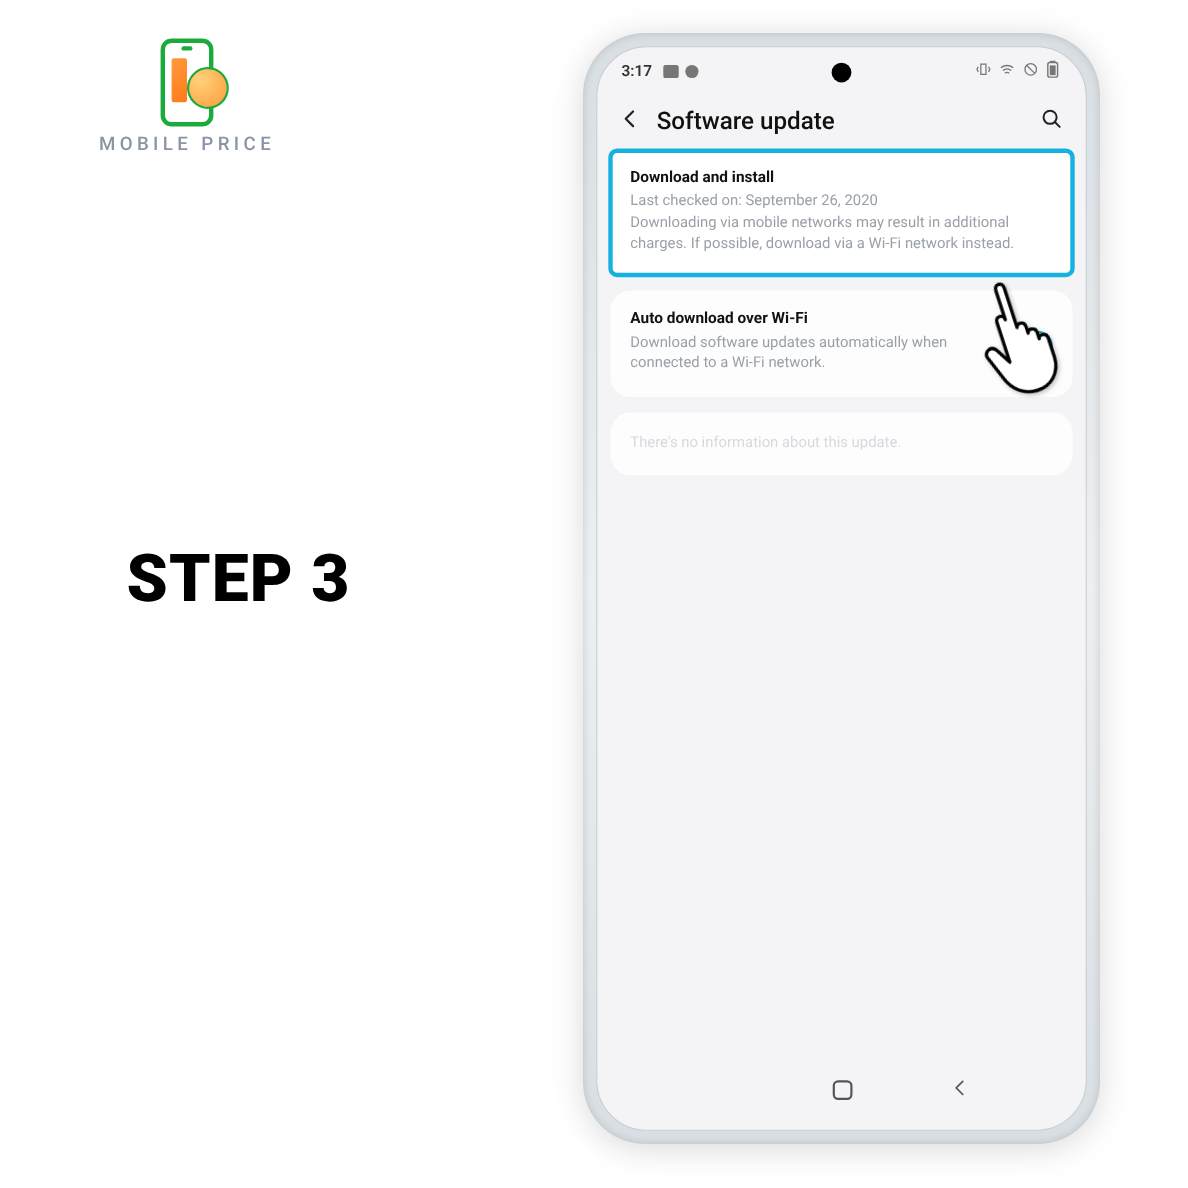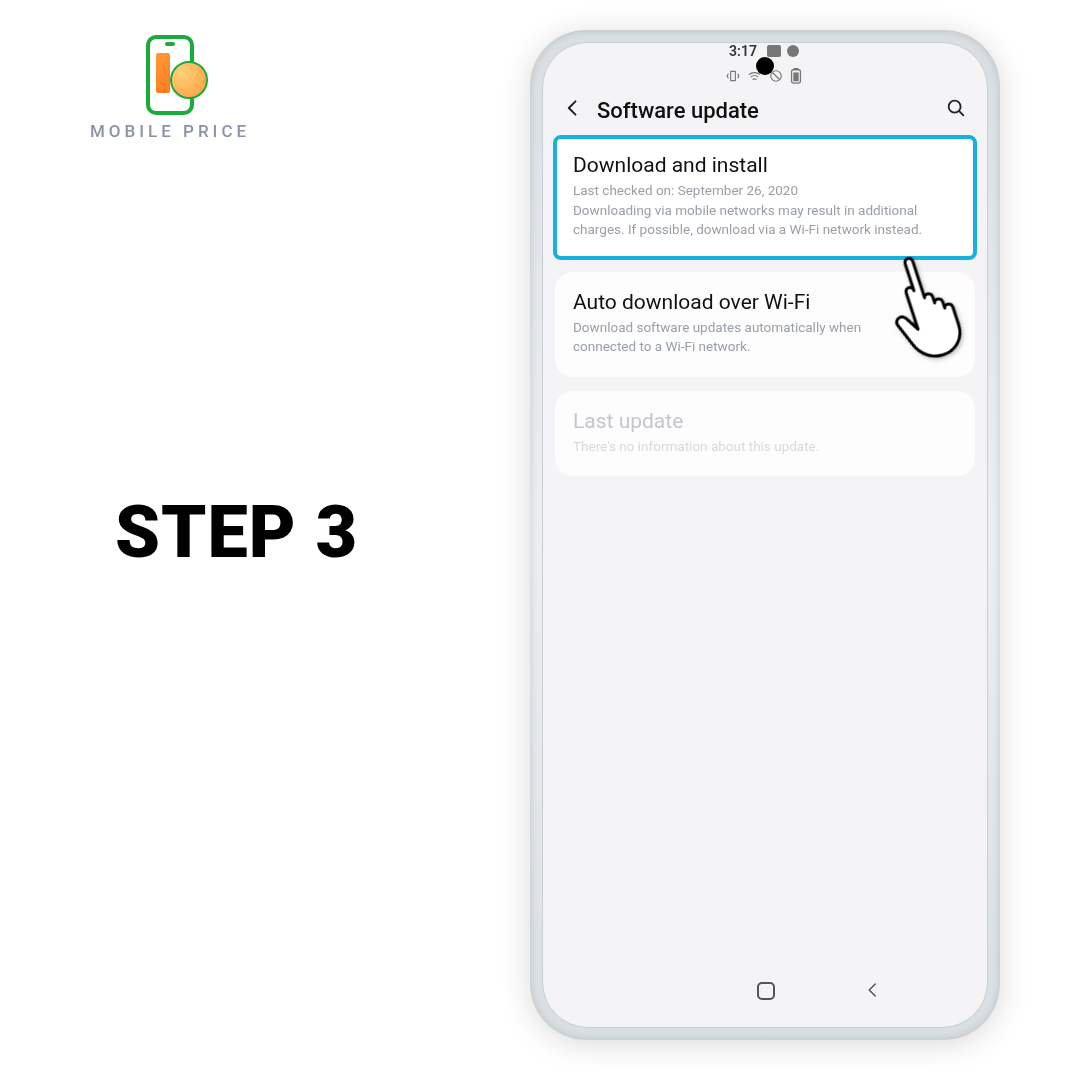--- a/index.html
+++ b/index.html
@@ -67,21 +67,21 @@
     color: #8a94a6;
     letter-spacing: 4px;
     margin-top: 2px;
   }
 
   
   .step-label {
     position: absolute;
     left: 115px;
     top: 490px;
-    font-size: 72px;
+    font-size: 60px;
     font-weight: 900;
     color: #000;
     letter-spacing: 1px;
   }
 
   
   .phone {
     position: absolute;
     left: 530px;
     top: 30px;
@@ -115,21 +115,20 @@
 
   
   .status-bar {
     height: 44px;
     display: flex;
     align-items: center;
     justify-content: space-between;
     padding: 0 24px 0 22px;
     font-size: 14px;
     color: #444;
-    flex-direction: column;
   }
   .status-left { display: flex; align-items: center; gap: 6px; }
   .status-time { font-weight: 600; color: #333; margin-right: 4px; }
   .status-right { display: flex; align-items: center; gap: 7px; font-size: 13px; color: #666; }
   .status-icon-box { width: 14px; height: 12px; background: #777; border-radius: 2px; }
   .status-dot { width: 12px; height: 12px; background: #777; border-radius: 50%; }
 
   
   .screen-header {
     display: flex;
@@ -160,23 +159,23 @@
     position: relative;
   }
   .card.highlighted {
     outline: 4px solid #17b1e0;
     outline-offset: -2px;
     border-radius: 6px;
     background: #fff;
     padding: 16px 18px 18px;
   }
   .card-title {
-    font-size: 21px;
+    font-size: 14px;
     color: #111;
-    font-weight: 400;
+    font-weight: 700;
     margin-bottom: 4px;
   }
   .card-sub {
     font-size: 13.5px;
     color: #9aa0a8;
     line-height: 1.45;
   }
   .card-row { display: flex; align-items: center; gap: 26px; }
   .card-text { flex: 1; }
 
@@ -306,21 +305,20 @@
             <div class="card-title">Auto download over Wi-Fi</div>
             <div class="card-sub">Download software updates automatically when connected to a Wi-Fi network.</div>
           </div>
           <div class="toggle-wrap">
             <div class="toggle"></div>
           </div>
         </div>
       </div>
 
       <div class="card faded">
-        <div class="card-title">Last update</div>
         <div class="card-sub">There's no information about this update.</div>
       </div>
     </div>
 
     <div class="nav-bar">
       <div class="nav-recent">
           <span></span>
           <span></span>
           <span></span>
         </div>

